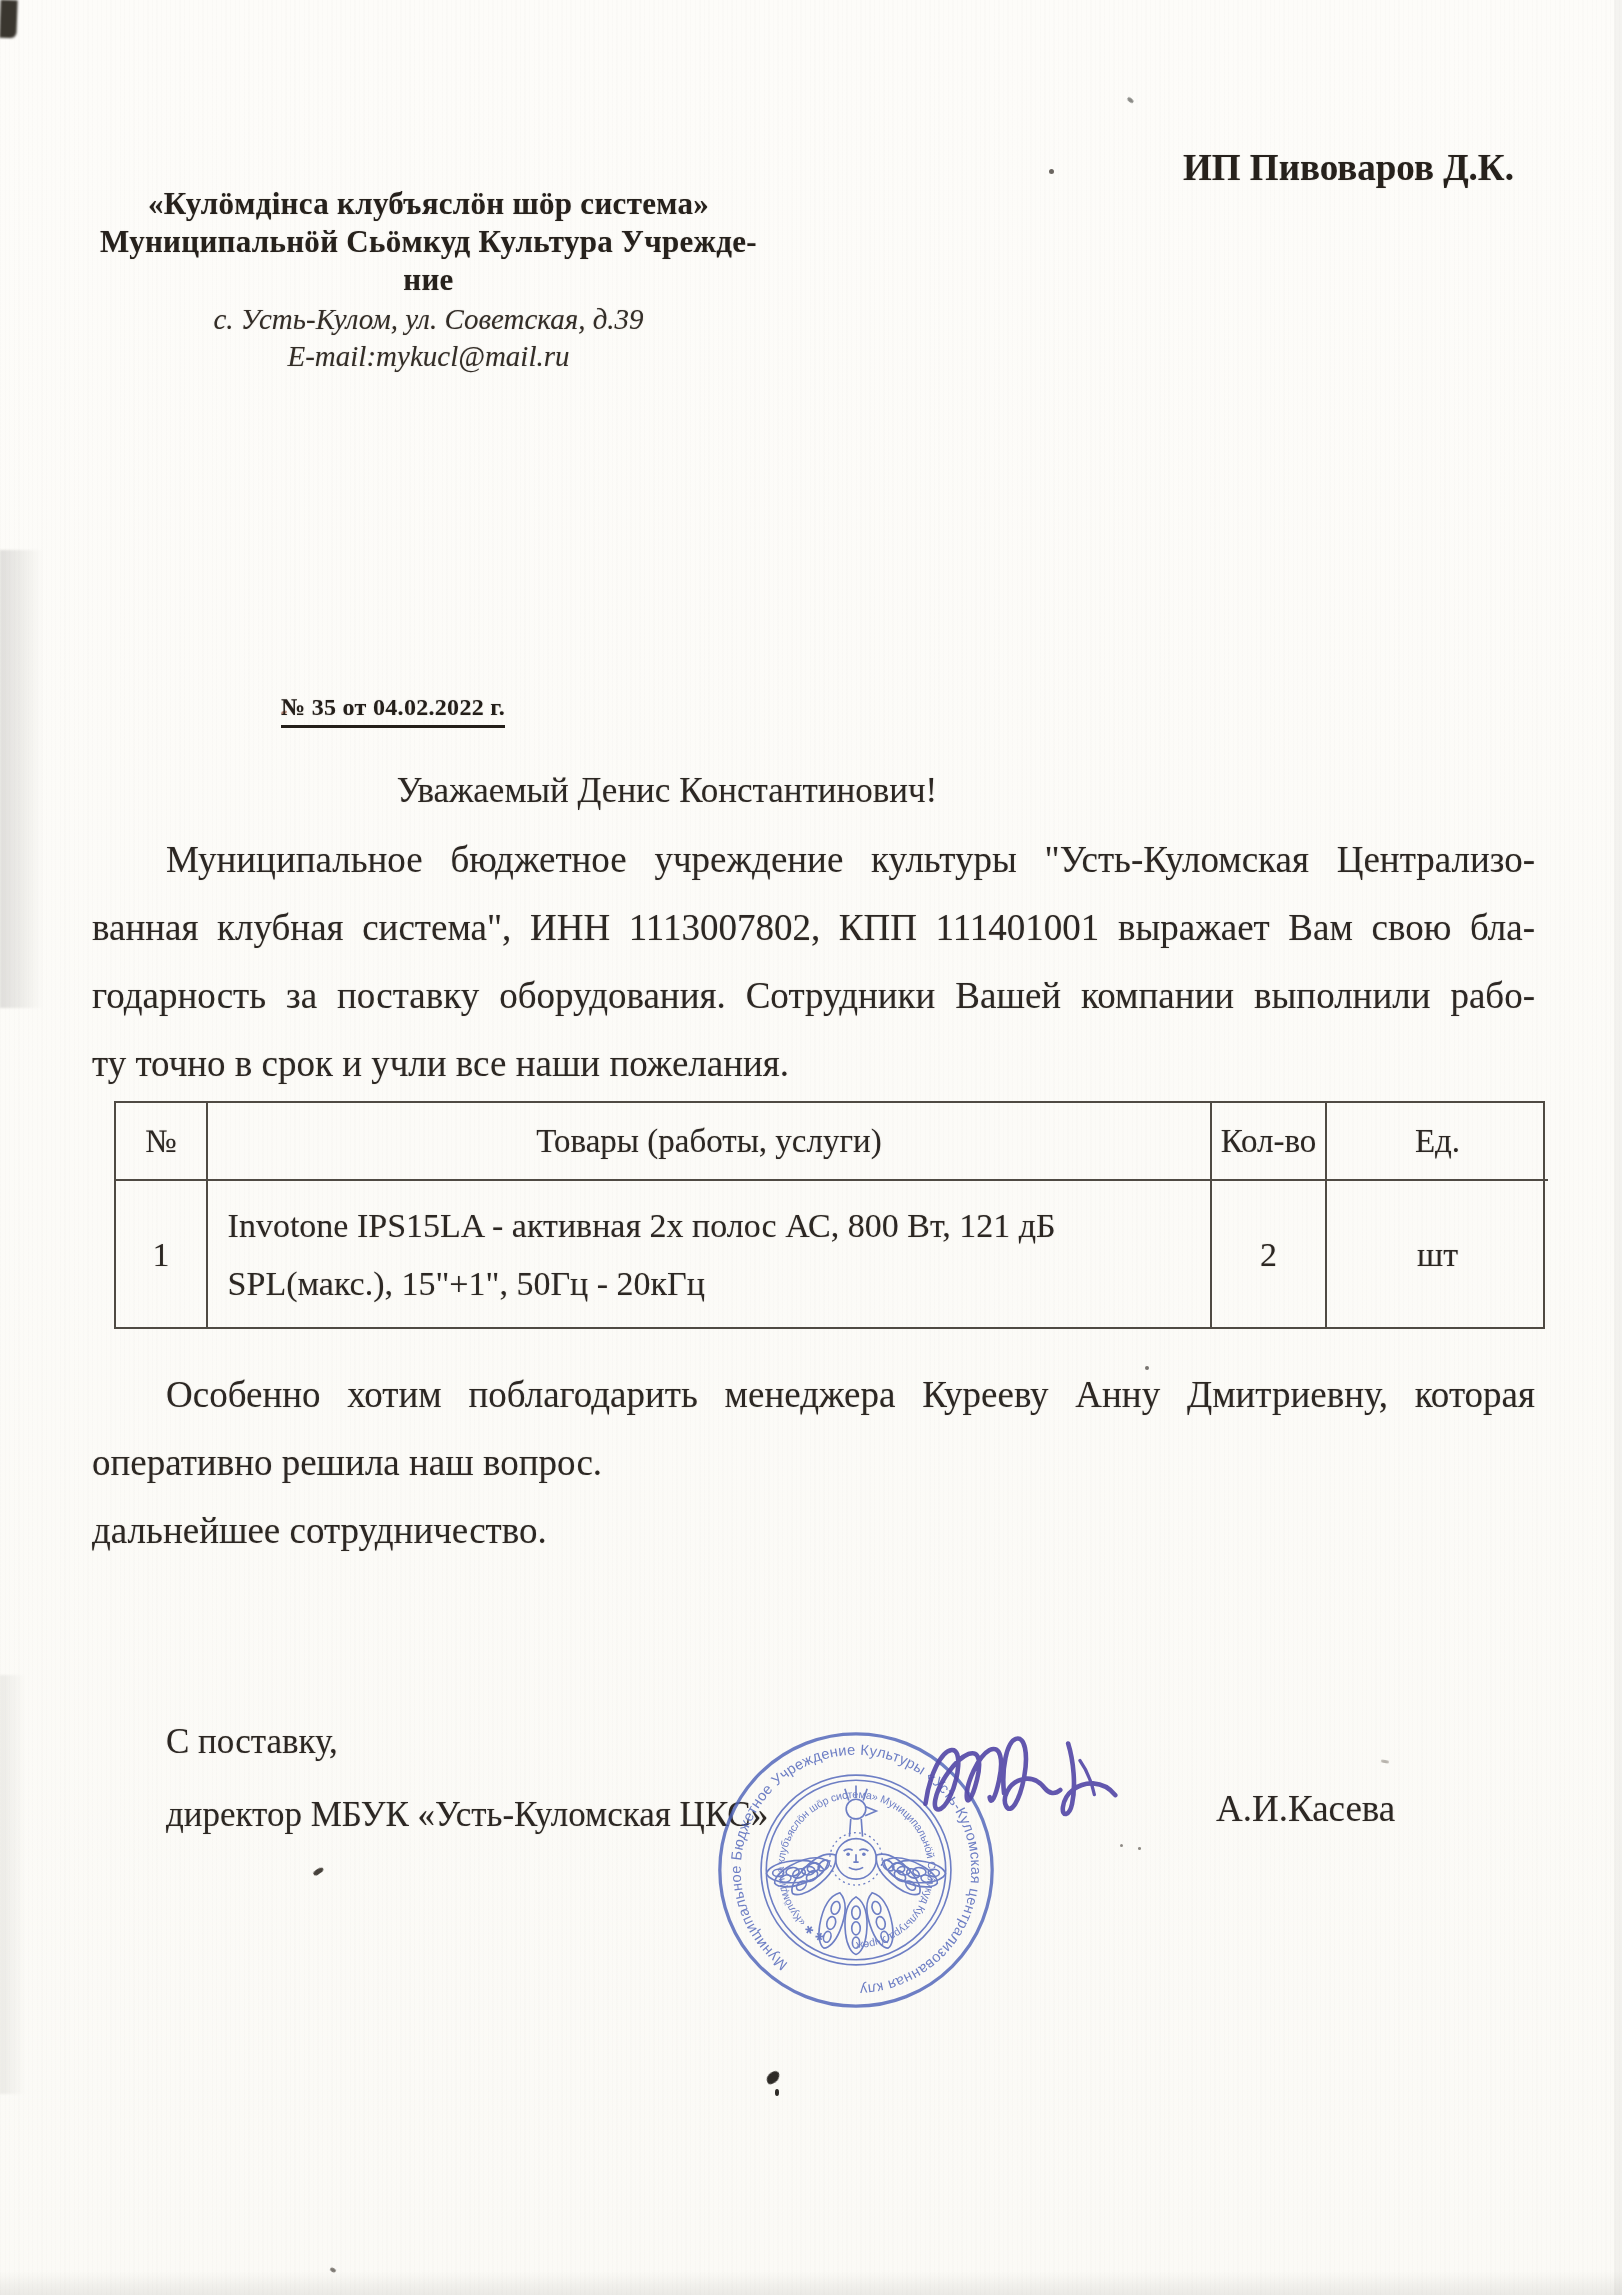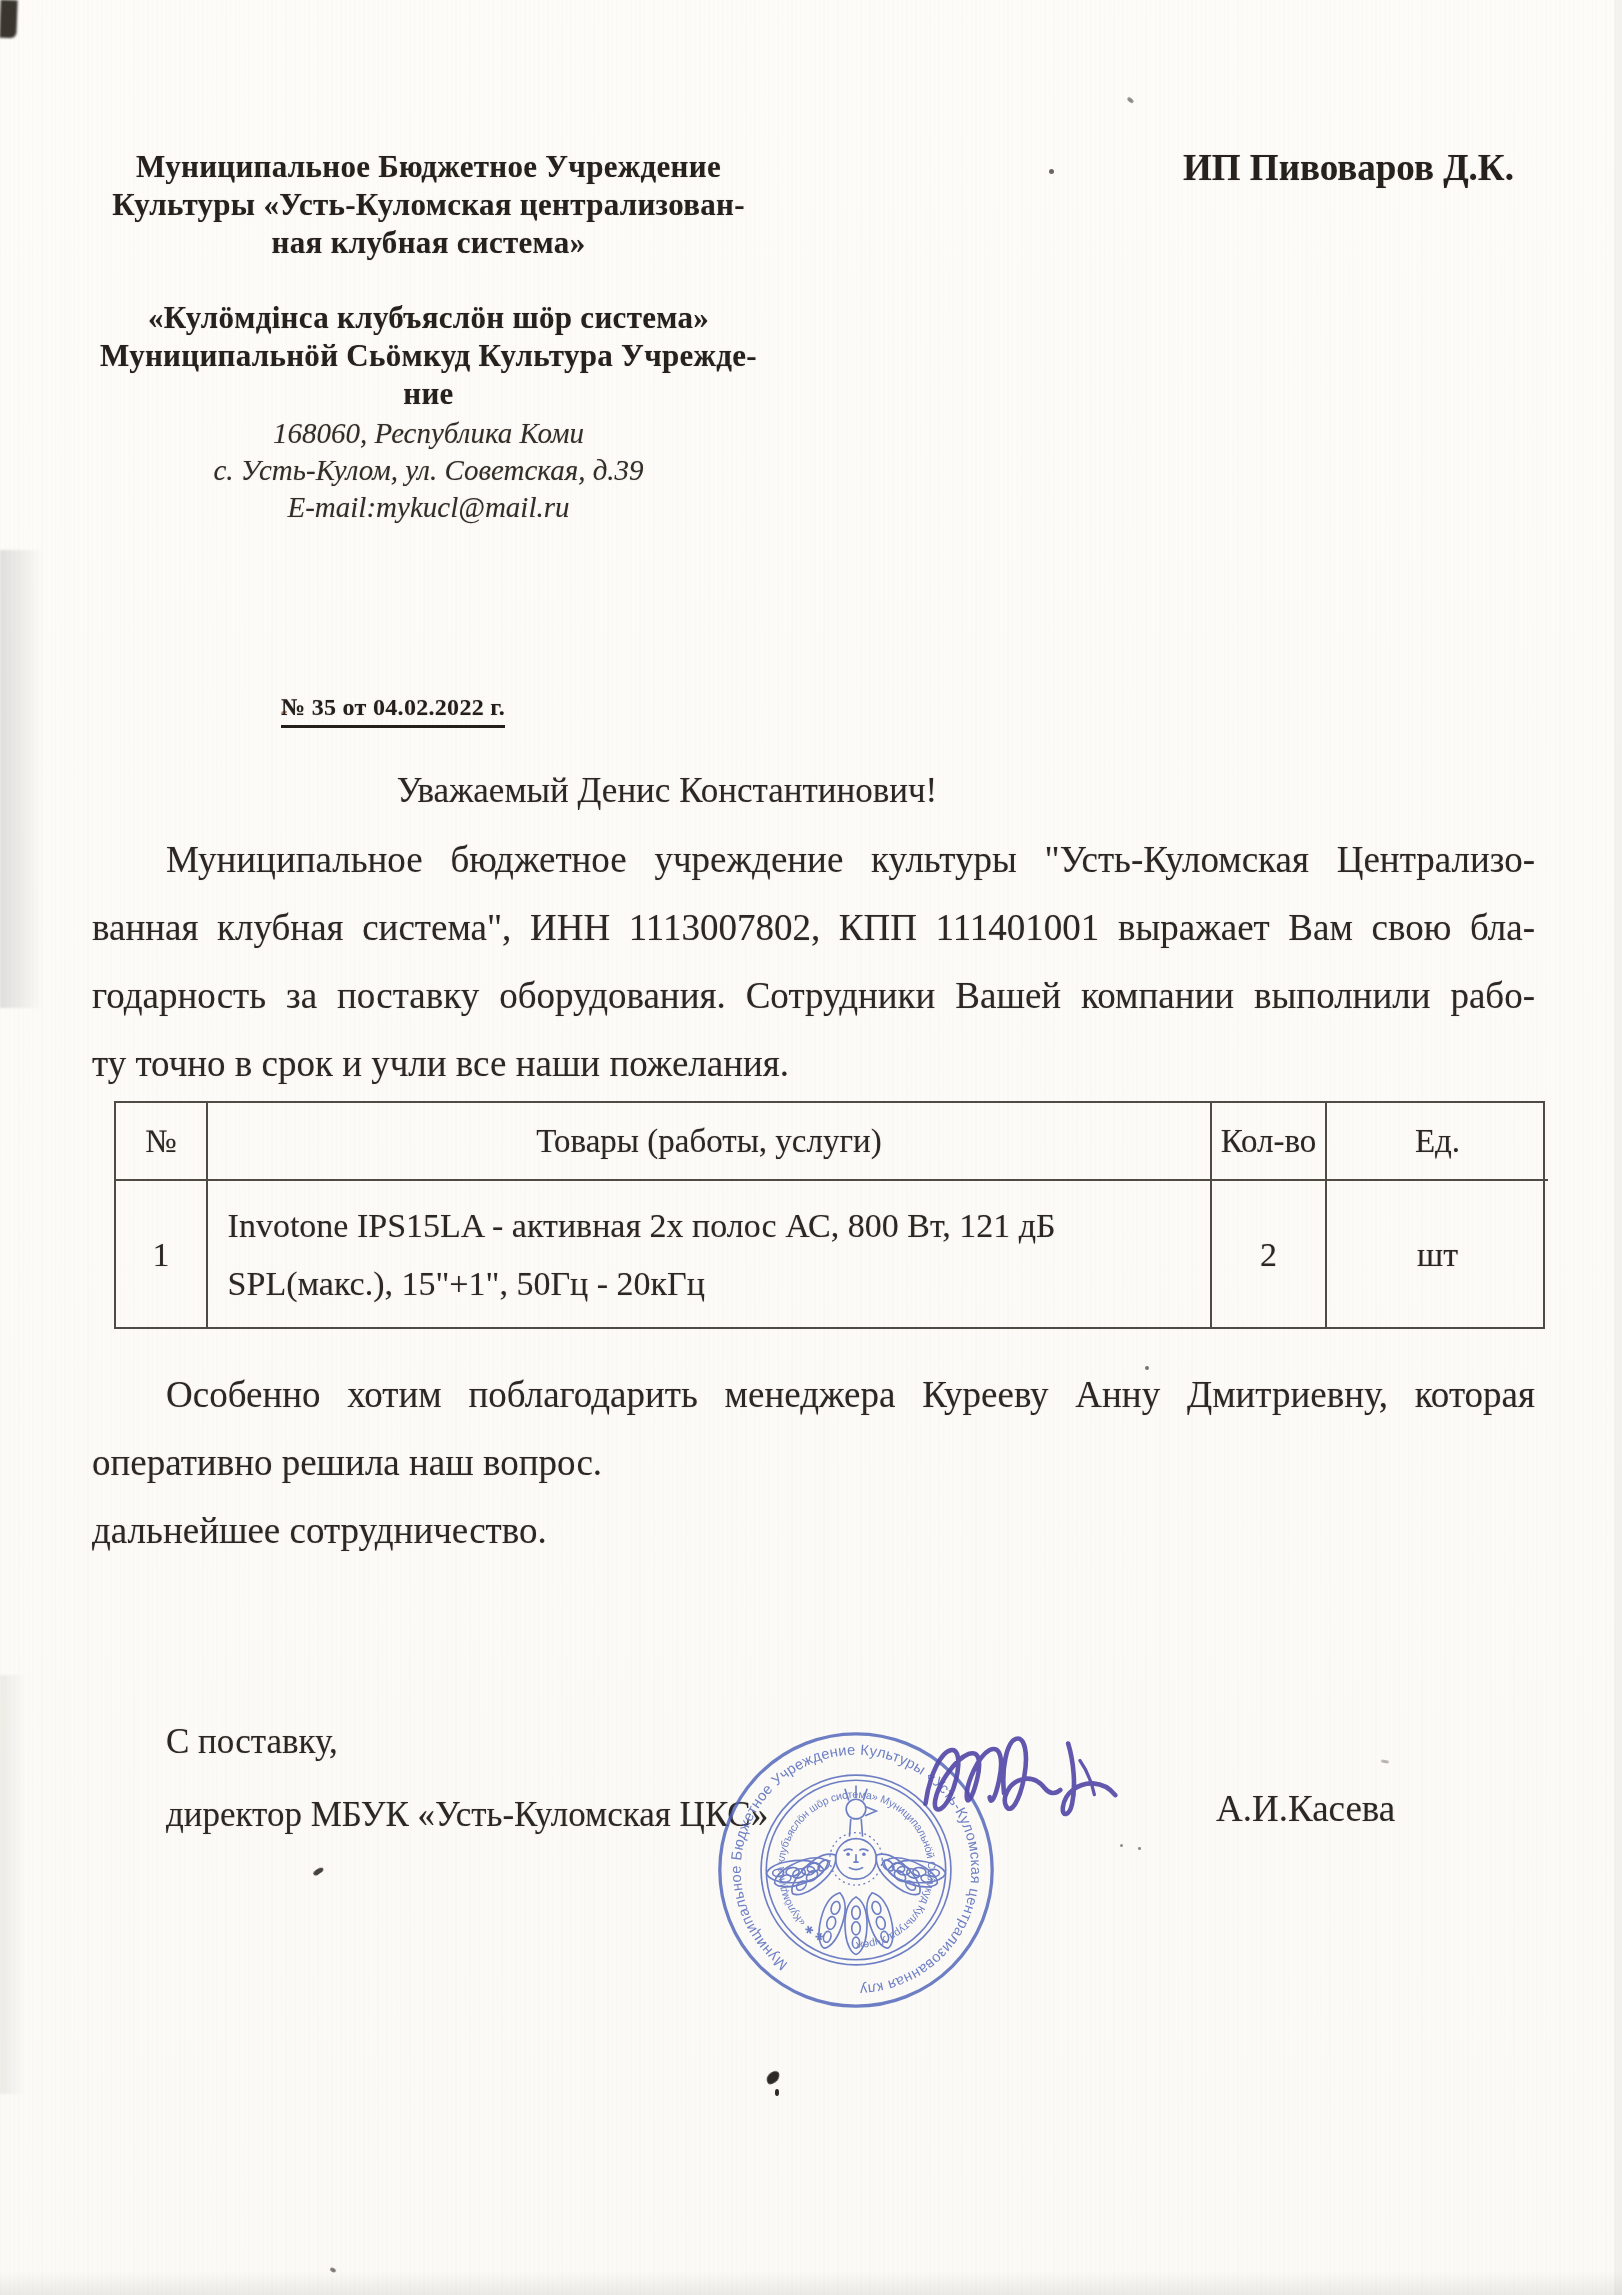--- a/index.html
+++ b/index.html
@@ -94,33 +94,27 @@
   <div class="speck sp4"></div>
   <div class="speck sp5"></div>
   <div class="speck sp6"></div>
   <div class="speck sp6b"></div>
   <div class="speck sp7"></div>
   <div class="speck sp8"></div>
   <div class="speck sp9"></div>
   <div class="speck sp10"></div>
 
   <div class="lh-left soft">
-    <div class="lh-org">
-      <div>Муниципальное Бюджетное Учреждение</div>
-      <div>Культуры «Усть-Куломская централизован-</div>
-      <div>ная клубная система»</div>
-    </div>
     <div class="lh-gap"></div>
     <div class="lh-org">
       <div>«Кулöмдінса клубъяслöн шöр система»</div>
       <div>Муниципальнöй Сьöмкуд Культура Учрежде-</div>
       <div>ние</div>
     </div>
     <div class="lh-addr">
-      <div>168060, Республика Коми</div>
       <div>с. Усть-Кулом, ул. Советская, д.39</div>
       <div>E-mail:mykucl@mail.ru</div>
     </div>
   </div>
 
   <div class="lh-right soft">ИП Пивоваров Д.К.</div>
 
   <div class="ref soft">
     <span>№ 35 от 04.02.2022 г.</span>
   </div>

